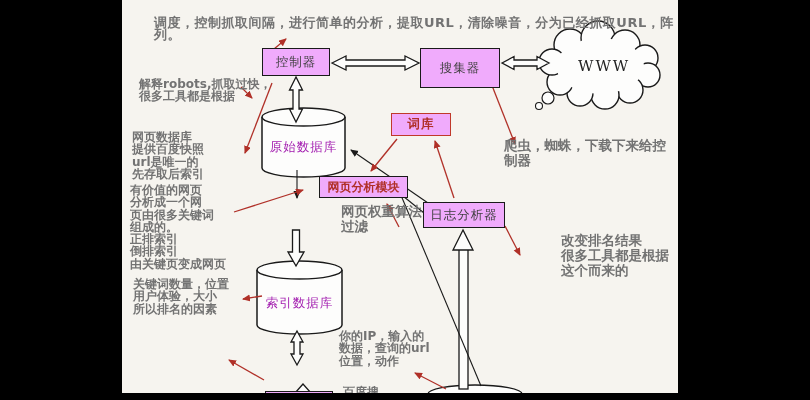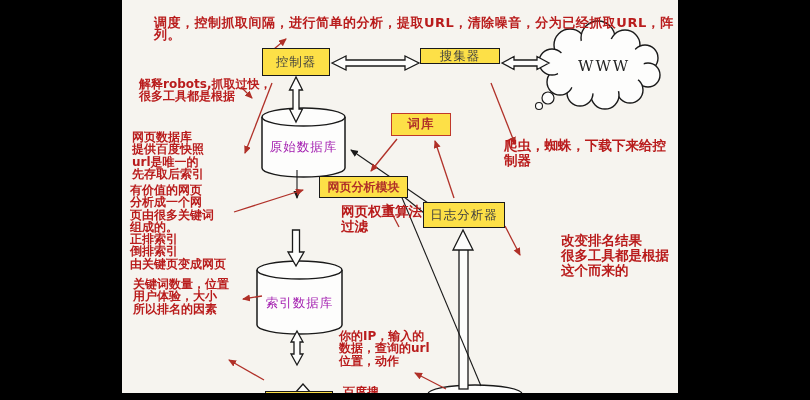--- a/index.html
+++ b/index.html
@@ -8,37 +8,37 @@
     background:#f6f4ef;
     font-family:"DejaVu Sans","Liberation Sans",sans-serif;
   }
   .bar{position:absolute;background:#000;z-index:30;}
   .bar.left{left:0;top:0;width:122px;height:400px;}
   .bar.right{left:678px;top:0;width:132px;height:400px;}
   .bar.bottom{left:0;top:393px;width:810px;height:7px;}
   svg.shapes{position:absolute;left:0;top:0;z-index:5;}
   .node{
     position:absolute;z-index:10;
-    background:#fde047;border:1.5px solid #1a1a1a;
+    background:#f0abfc;border:1.5px solid #1a1a1a;
     display:flex;align-items:center;justify-content:center;
     font-size:12.5px;color:#3f3f3f;letter-spacing:1px;
     box-sizing:border-box;
   }
   .node.redbox{border:1.4px solid #c0392b;color:#b03028;font-weight:bold;}
   .node.redtext{color:#b03028;font-weight:bold;letter-spacing:0;}
   .cyl-label{
     position:absolute;z-index:10;display:flex;align-items:center;justify-content:center;
     font-size:12.5px;color:#a21caf;letter-spacing:1px;
   }
   .www-label{
     position:absolute;z-index:10;font-family:"DejaVu Serif","Liberation Serif",serif;
     font-size:15px;color:#222;letter-spacing:2px;
   }
   .ann{
-    position:absolute;z-index:20;color:#b91c1c;font-weight:bold;
+    position:absolute;z-index:20;color:#737373;font-weight:bold;
     font-size:12px;line-height:12.3px;white-space:pre-line;
   }
   .ann.top{font-size:13px;letter-spacing:0.5px;}
   .ann.big{font-size:13.5px;line-height:15px;}
 </style>
 </head>
 <body>
 
 <div class="stage">
 
@@ -123,21 +123,21 @@
       <line x1="491" y1="83" x2="515" y2="144" marker-end="url(#rh)"></line>
       <line x1="505" y1="226" x2="520" y2="255" marker-end="url(#rh)"></line>
       <line x1="446" y1="389" x2="415" y2="373" marker-end="url(#rh)"></line>
       <line x1="399" y1="227" x2="387" y2="204" marker-end="url(#rh)"></line>
       <line x1="454" y1="198" x2="435" y2="141" marker-end="url(#rh)"></line>
       <line x1="397" y1="139" x2="371" y2="171" marker-end="url(#rh)"></line>
     </g>
   </svg>
 
   <div class="node" style="left:262px;top:48px;width:68px;height:28px;">控制器</div>
-  <div class="node" style="left:420px;top:48px;width:80px;height:16px;">搜集器</div>
+  <div class="node" style="left:420px;top:48px;width:80px;height:40px;">搜集器</div>
   <div class="node redbox" style="left:391px;top:113px;width:60px;height:23px;">词库</div>
   <div class="node redtext" style="left:309px;top:176px;width:89px;height:22px;font-size:12px;margin-left:10px;">网页分析模块</div>
   <div class="node" style="left:423px;top:202px;width:82px;height:26px;">日志分析器</div>
   <div class="node" style="left:265px;top:380px;width:68px;height:27px;margin-top:11px;">检索器</div>
 
   <div class="cyl-label" style="left:262px;top:135px;width:83px;height:24px;">原始数据库</div>
   <div class="cyl-label" style="left:257px;top:291px;width:85px;height:24px;">索引数据库</div>
   <div class="www-label" style="left:578px;top:57px;">WWW</div>
 
   <div class="ann top" style="left:154px;top:17px;width:520px;">调度，控制抓取间隔，进行简单的分析，提取URL，清除噪音，分为已经抓取URL，阵列。</div>

